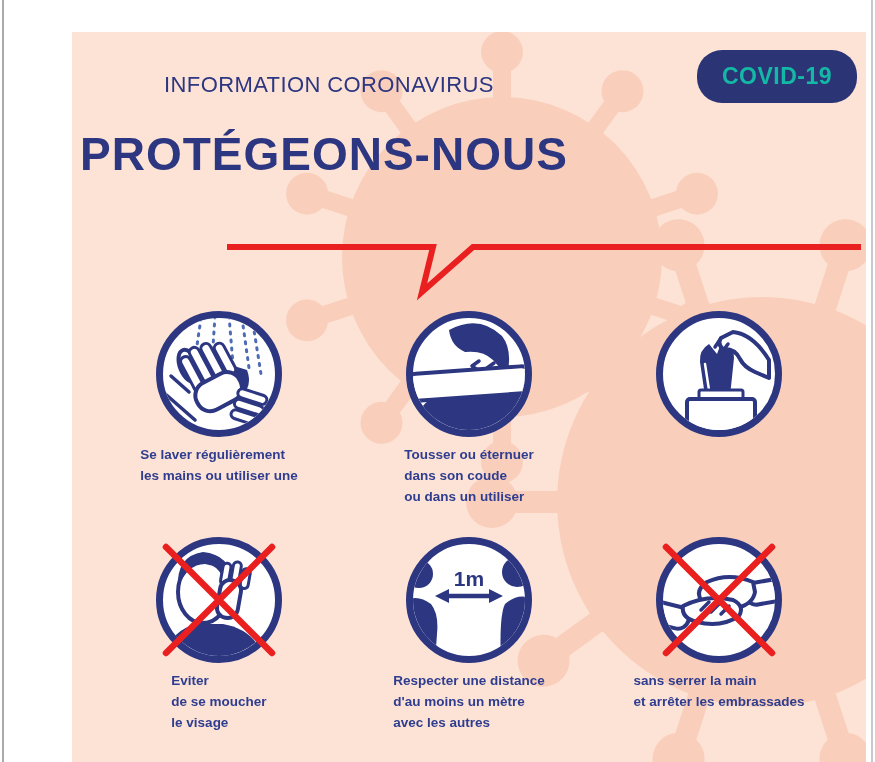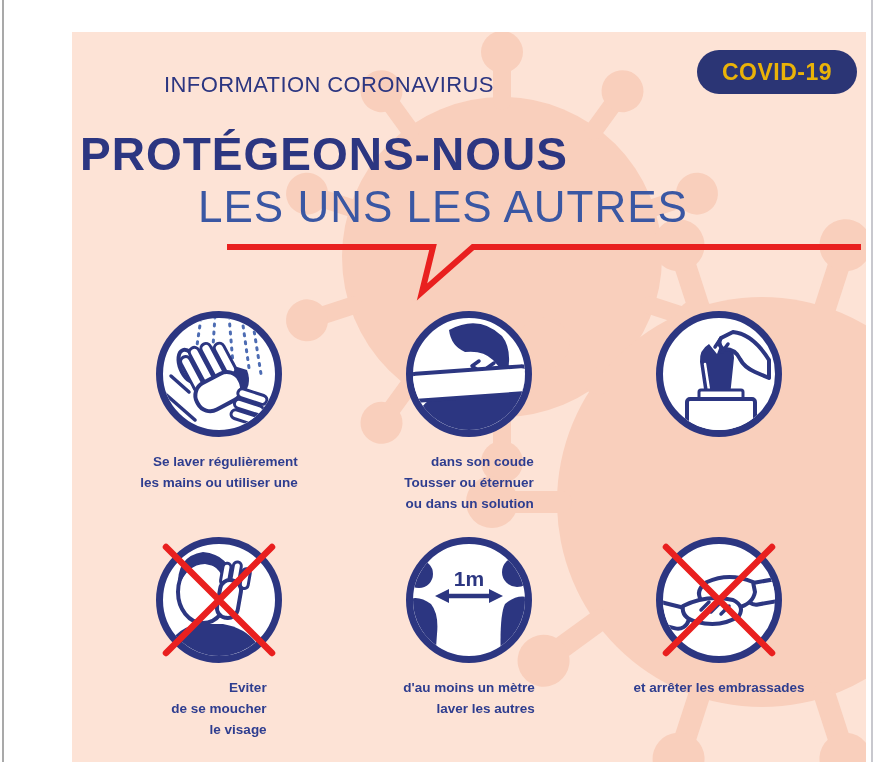--- a/index.html
+++ b/index.html
@@ -18,22 +18,22 @@
   }
   .watermark{position:absolute;left:0;top:0;pointer-events:none}
   .wm{fill:var(--watermark,#f9cfbc)}
 
   .kicker{
     position:absolute;left:92px;top:40px;
     font-size:22px;font-weight:normal;letter-spacing:.4px;
     color:var(--navy,#2c3681);
   }
   .badge{
-    position:absolute;left:625px;top:18px;width:160px;height:44px;
-    background:var(--badge-bg,#2b3575);color:#eab308;
+    position:absolute;left:625px;top:18px;width:160px;height:53px;
+    background:var(--badge-bg,#2b3575);color:#14b8a6;
     font-size:23px;font-weight:bold;letter-spacing:.5px;
     display:flex;align-items:center;justify-content:center;border-radius:25px;
   }
   .title1{
     position:absolute;top:96px;left:0;width:100%;text-align:left;
     transform:translateX(8px);
     font-size:46px;line-height:52px;font-weight:bold;letter-spacing:1px;
     color:var(--navy,#2c3681);
   }
   .title2{
@@ -44,21 +44,21 @@
   }
   .callout{position:absolute;left:0;top:205px}
   .callout path{stroke:var(--red,#e9201f);stroke-width:6;fill:none}
 
   .row{position:absolute;left:0;width:100%;display:flex;justify-content:center}
   .row1{top:272px}
   .row2{top:498px}
   .cell{width:250px;display:flex;flex-direction:column;align-items:center}
   .icon{width:140px;height:140px;display:block}
   .cap{
-    margin-top:7px;text-align:right;
+    text-align:left;
     font-size:13.5px;font-weight:bold;line-height:21px;
     color:var(--caption,#2e3d8f);
   }
 
   
   .ic-ring{fill:#ffffff;stroke:var(--navy,#2c3681);stroke-width:7}
   .ic-n{fill:var(--navy,#2c3681)}
   .ic-w{fill:#ffffff;stroke:var(--navy,#2c3681);stroke-width:4;stroke-linejoin:round}
   .ic-w3{fill:#ffffff;stroke:var(--navy,#2c3681);stroke-width:3;stroke-linejoin:round}
   .ic-l{fill:none;stroke:var(--navy,#2c3681);stroke-width:3.5;stroke-linecap:round;stroke-linejoin:round}
@@ -161,21 +161,20 @@
           <rect class="wm" x="679" y="200" width="22" height="80" rx="11"></rect>
           <circle class="wm" cx="690" cy="200" r="26"></circle>
         </g>
     </g>
   </svg>
 
   <div class="kicker">INFORMATION CORONAVIRUS</div>
   <div class="badge">COVID-19</div>
 
   <div class="title1">PROTÉGEONS-NOUS</div>
-  <div class="title2">LES UNS LES AUTRES</div>
 
   <svg class="callout" width="794" height="70" viewBox="0 0 794 70">
     <path d="M155,10 H361 L350,55 L401,10 H789"></path>
   </svg>
 
   <div class="row row1">
 
     <div class="cell">
       <svg class="icon" viewBox="0 0 140 140">
         <defs>
@@ -226,23 +225,23 @@
           <path class="ic-n" d="M10,132 Q18,96 46,88 L100,92 Q120,88 124,66 L132,70 L132,132 Z"></path>
           <path class="ic-n" d="M50,26 Q80,10 103,32 Q114,46 108,72 L94,56 Q84,46 66,48 Q52,42 50,26 Z"></path>
           <path class="ic-l" d="M80,57 l-7,5 l7,5"></path>
           <path class="ic-l" d="M95,59 l-7,5 l7,5"></path>
           <g transform="rotate(-4 70 80)">
             <rect class="ic-w" x="4" y="66" width="132" height="27" rx="13.5"></rect>
           </g>
         </g>
       </svg>
       <div class="cap">
+        <div>Tousser ou éternuer</div>
         <div>dans son coude</div>
-        <div>Tousser ou éternuer</div>
-        <div>ou dans un solution</div>
+        <div>ou dans un utiliser</div>
       </div>
     </div>
 
     <div class="cell">
       <svg class="icon" viewBox="0 0 140 140">
         <defs>
             <clipPath id="c3">
               <circle cx="70" cy="70" r="56"></circle>
             </clipPath>
           </defs>
@@ -303,22 +302,23 @@
           <path class="ic-n" d="M0,132 L2,74 Q16,62 32,74 Q40,84 38,104 L36,132 Z"></path>
           <circle class="ic-n" cx="118" cy="42" r="15"></circle>
           <path class="ic-n" d="M140,132 L138,72 Q122,60 106,74 Q100,86 102,132 Z"></path>
           <text class="ic-txt" x="70" y="56" text-anchor="middle">1m</text>
           <line x1="48" y1="66" x2="92" y2="66" stroke="var(--navy,#2c3681)" stroke-width="4.5"></line>
           <polygon class="ic-n" points="36,66 50,59 50,73"></polygon>
           <polygon class="ic-n" points="104,66 90,59 90,73"></polygon>
         </g>
       </svg>
       <div class="cap">
+        <div>Respecter une distance</div>
         <div>d'au moins un mètre</div>
-        <div>laver les autres</div>
+        <div>avec les autres</div>
       </div>
     </div>
 
     <div class="cell">
       <svg class="icon" viewBox="0 0 140 140">
         <defs>
             <clipPath id="c6">
               <circle cx="70" cy="70" r="56"></circle>
             </clipPath>
           </defs>
@@ -332,17 +332,18 @@
           </g>
           <path class="ic-w" d="M104,52 Q80,42 58,52 Q46,60 52,70 L88,78 Q104,74 106,62 Z"></path>
           <path class="ic-w" d="M34,76 Q58,64 84,70 Q96,76 90,86 Q72,98 48,92 Q32,88 34,76 Z"></path>
           <path class="ic-l" d="M60,72 l-8,8"></path>
           <path class="ic-l" d="M70,74 l-8,8"></path>
           <path class="ic-l" d="M80,76 l-8,8"></path>
         </g>
         <path class="ic-x" d="M17,17 L123,123 M123,17 L17,123"></path>
       </svg>
       <div class="cap">
+        <div>sans serrer la main</div>
         <div>et arrêter les embrassades</div>
       </div>
     </div>
   </div>
 </div>
 
 </body></html>

